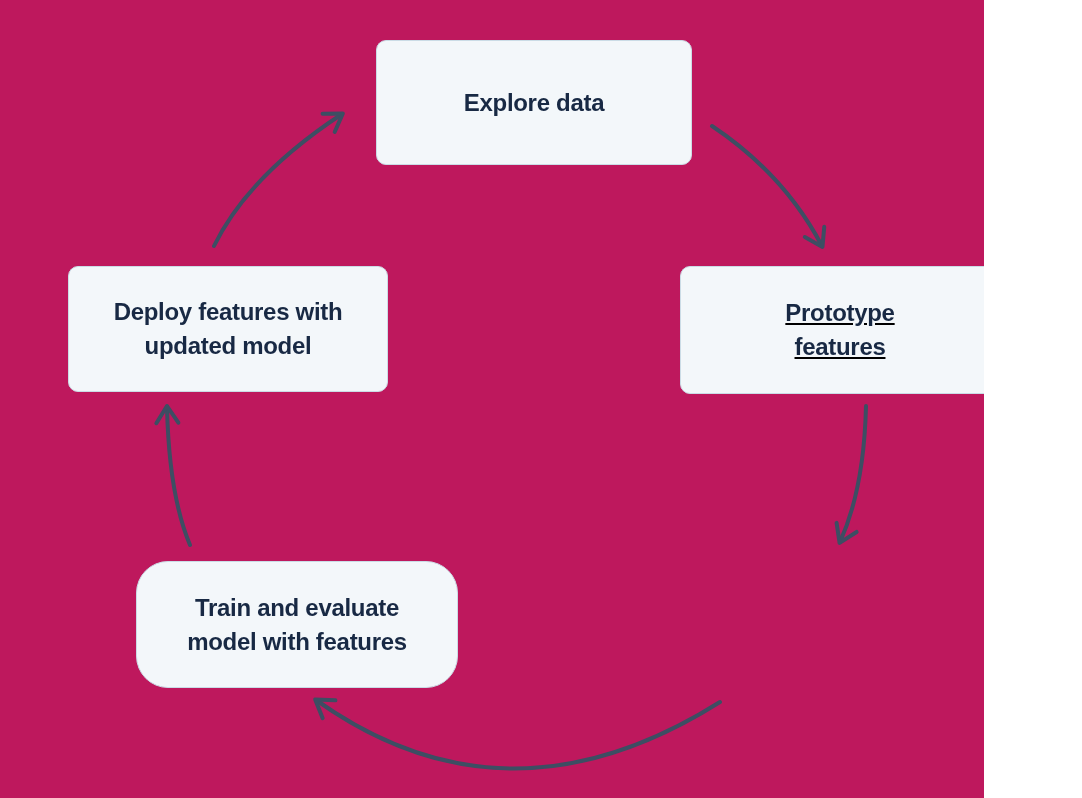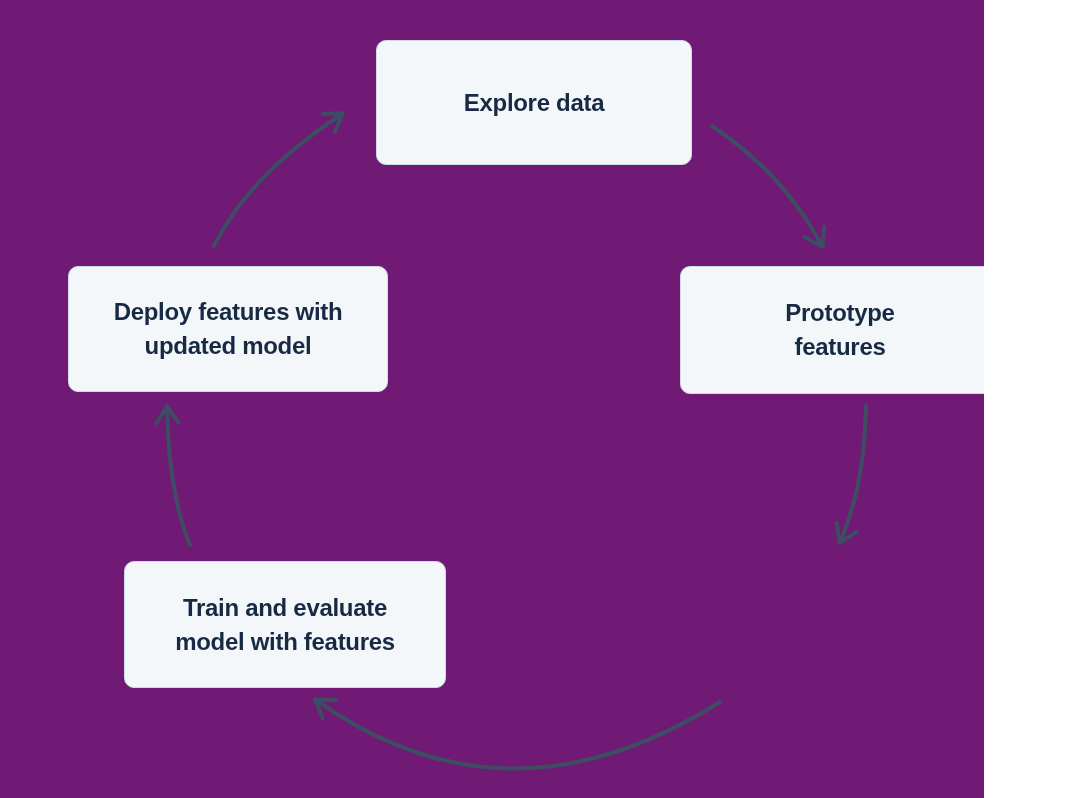--- a/index.html
+++ b/index.html
@@ -4,21 +4,21 @@
 <style>
   html, body {
     margin: 0;
     padding: 0;
     background: #ffffff;
   }
   .canvas {
     position: relative;
     width: 984px;
     height: 798px;
-    background: #701a75;
+    background: #be185d;
     overflow: hidden;
     font-family: "Liberation Sans", sans-serif;
   }
   .arrows-layer {
     position: absolute;
     left: 0;
     top: 0;
     width: 1082px;
     height: 798px;
   }
@@ -42,23 +42,23 @@
   }
   .node-label {
     white-space: pre-line;
     font-weight: 700;
     font-size: 24px;
     line-height: 34px;
     letter-spacing: -0.3px;
     color: #182944;
   }
   .node-explore   { left: 376px; top: 40px;  width: 316px; height: 125px; }
-  .node-prototype { left: 680px; top: 266px; width: 320px; height: 128px; }
+  .node-prototype { left: 680px; top: 266px; width: 320px; height: 128px; text-decoration: underline; }
   .node-compute   { left: 620px; top: 561px; width: 320px; height: 127px; }
-  .node-train     { left: 124px; top: 561px; width: 322px; height: 127px; }
+  .node-train     { left: 136px; top: 561px; width: 322px; height: 127px; border-radius: 32px; }
   .node-deploy    { left: 68px;  top: 266px; width: 320px; height: 126px; }
 </style>
 </head>
 <body>
 
 <div class="canvas">
 
   <svg class="arrows-layer" width="1082" height="798" viewBox="0 0 1082 798" aria-hidden="true">
     <defs>
       <marker id="arrowhead" markerUnits="userSpaceOnUse" markerWidth="36" markerHeight="36" viewBox="0 0 36 36" refX="26" refY="18" orient="auto">

